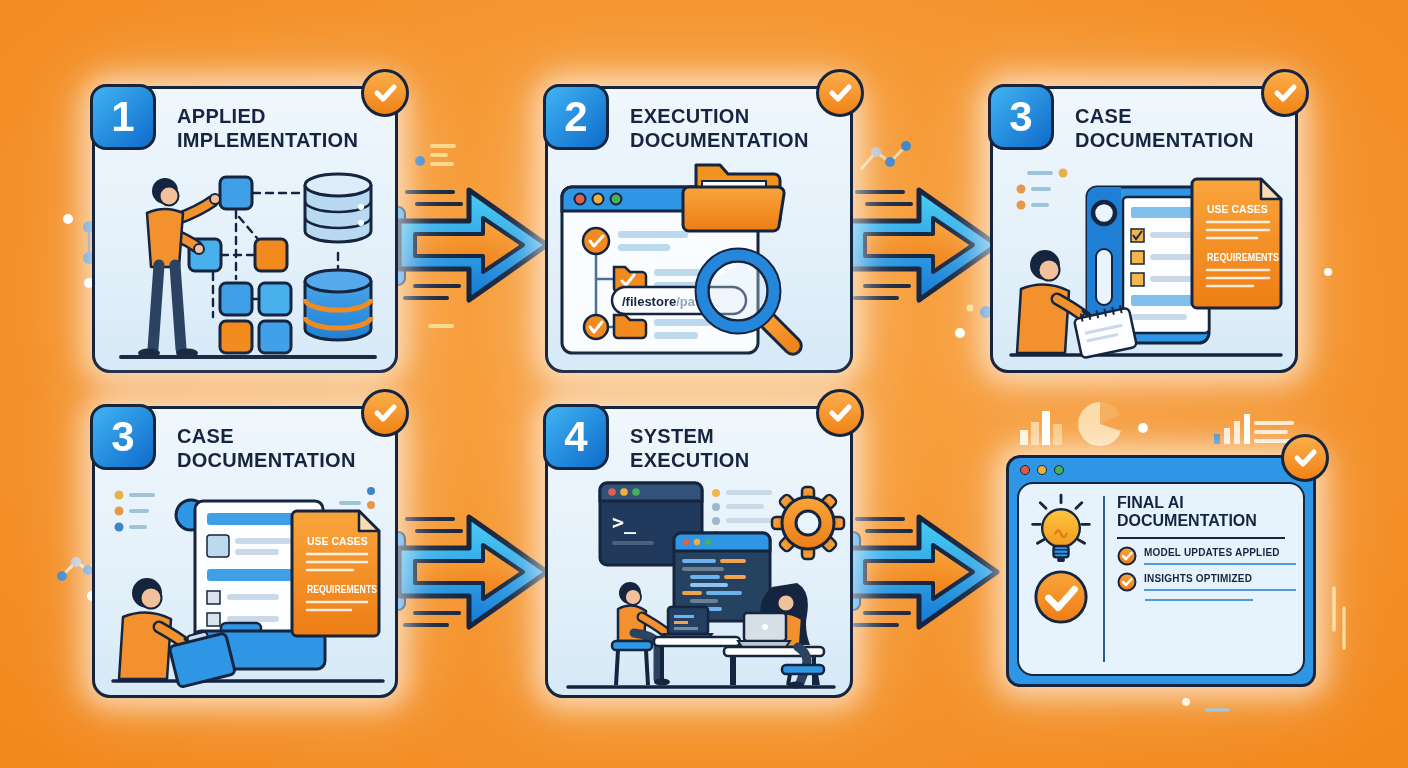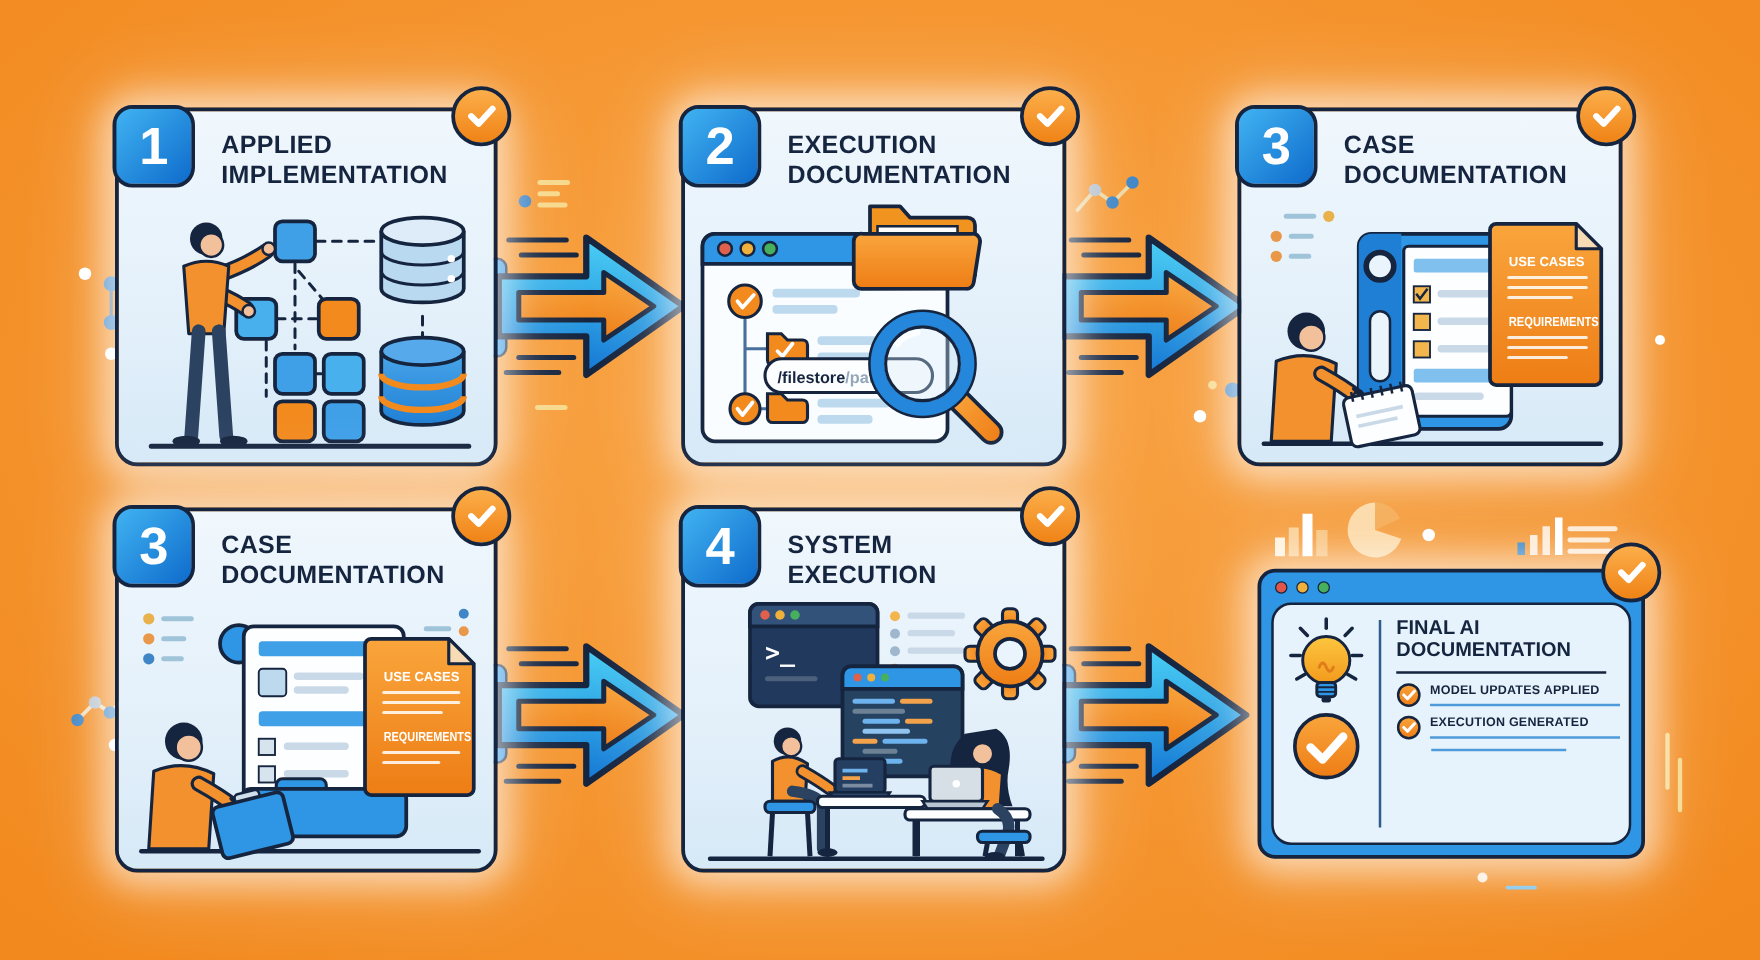--- a/index.html
+++ b/index.html
@@ -627,21 +627,21 @@
           <span class="fc-label">MODEL UPDATES APPLIED</span>
           <div class="fc-underline"></div>
         </div>
       </div>
       <div class="fc-item">
         <svg width="20" height="20" viewBox="0 0 20 20">
           <circle cx="10" cy="10" r="8.5" fill="url(#g-or)" stroke="#16253f" stroke-width="2"></circle>
           <path d="M6 10 L9 13 L14.5 7" stroke="#fff" stroke-width="2.5" fill="none" stroke-linecap="round" stroke-linejoin="round"></path>
         </svg>
         <div class="fc-text">
-          <span class="fc-label">EXECUTION GENERATED</span>
+          <span class="fc-label">INSIGHTS OPTIMIZED</span>
           <div class="fc-underline"></div>
         </div>
       </div>
       <div class="fc-tail"></div>
     </div>
   </div>
 </section>
 
 </div>
 

